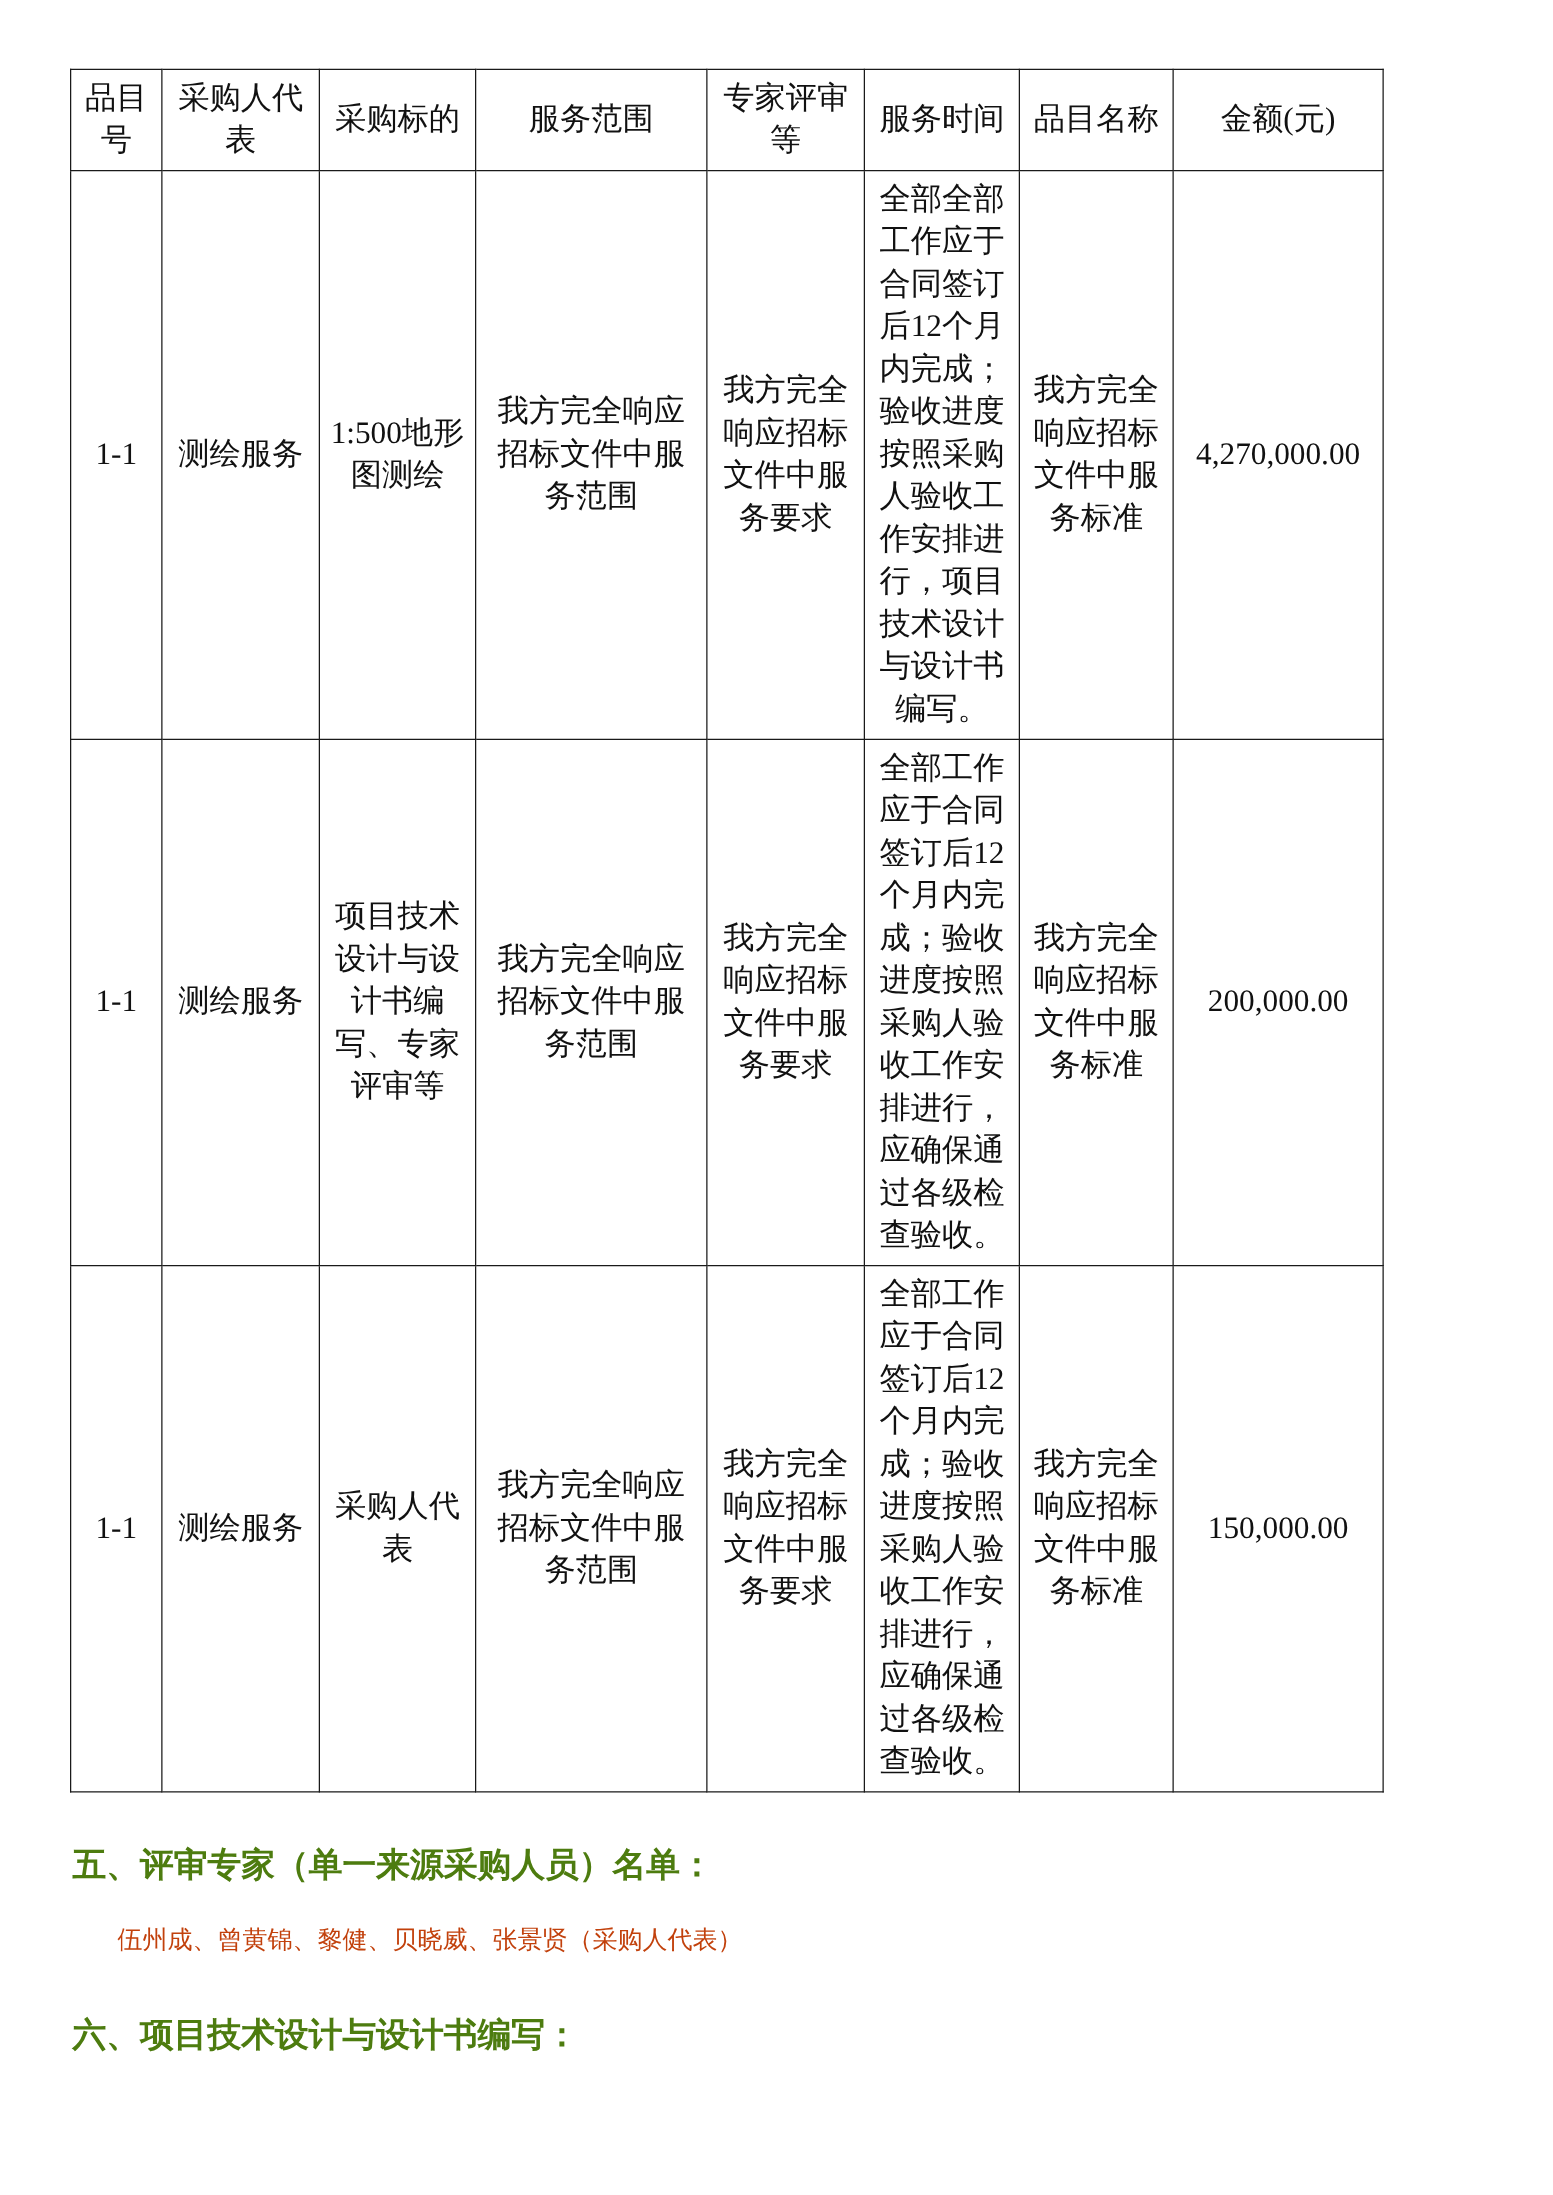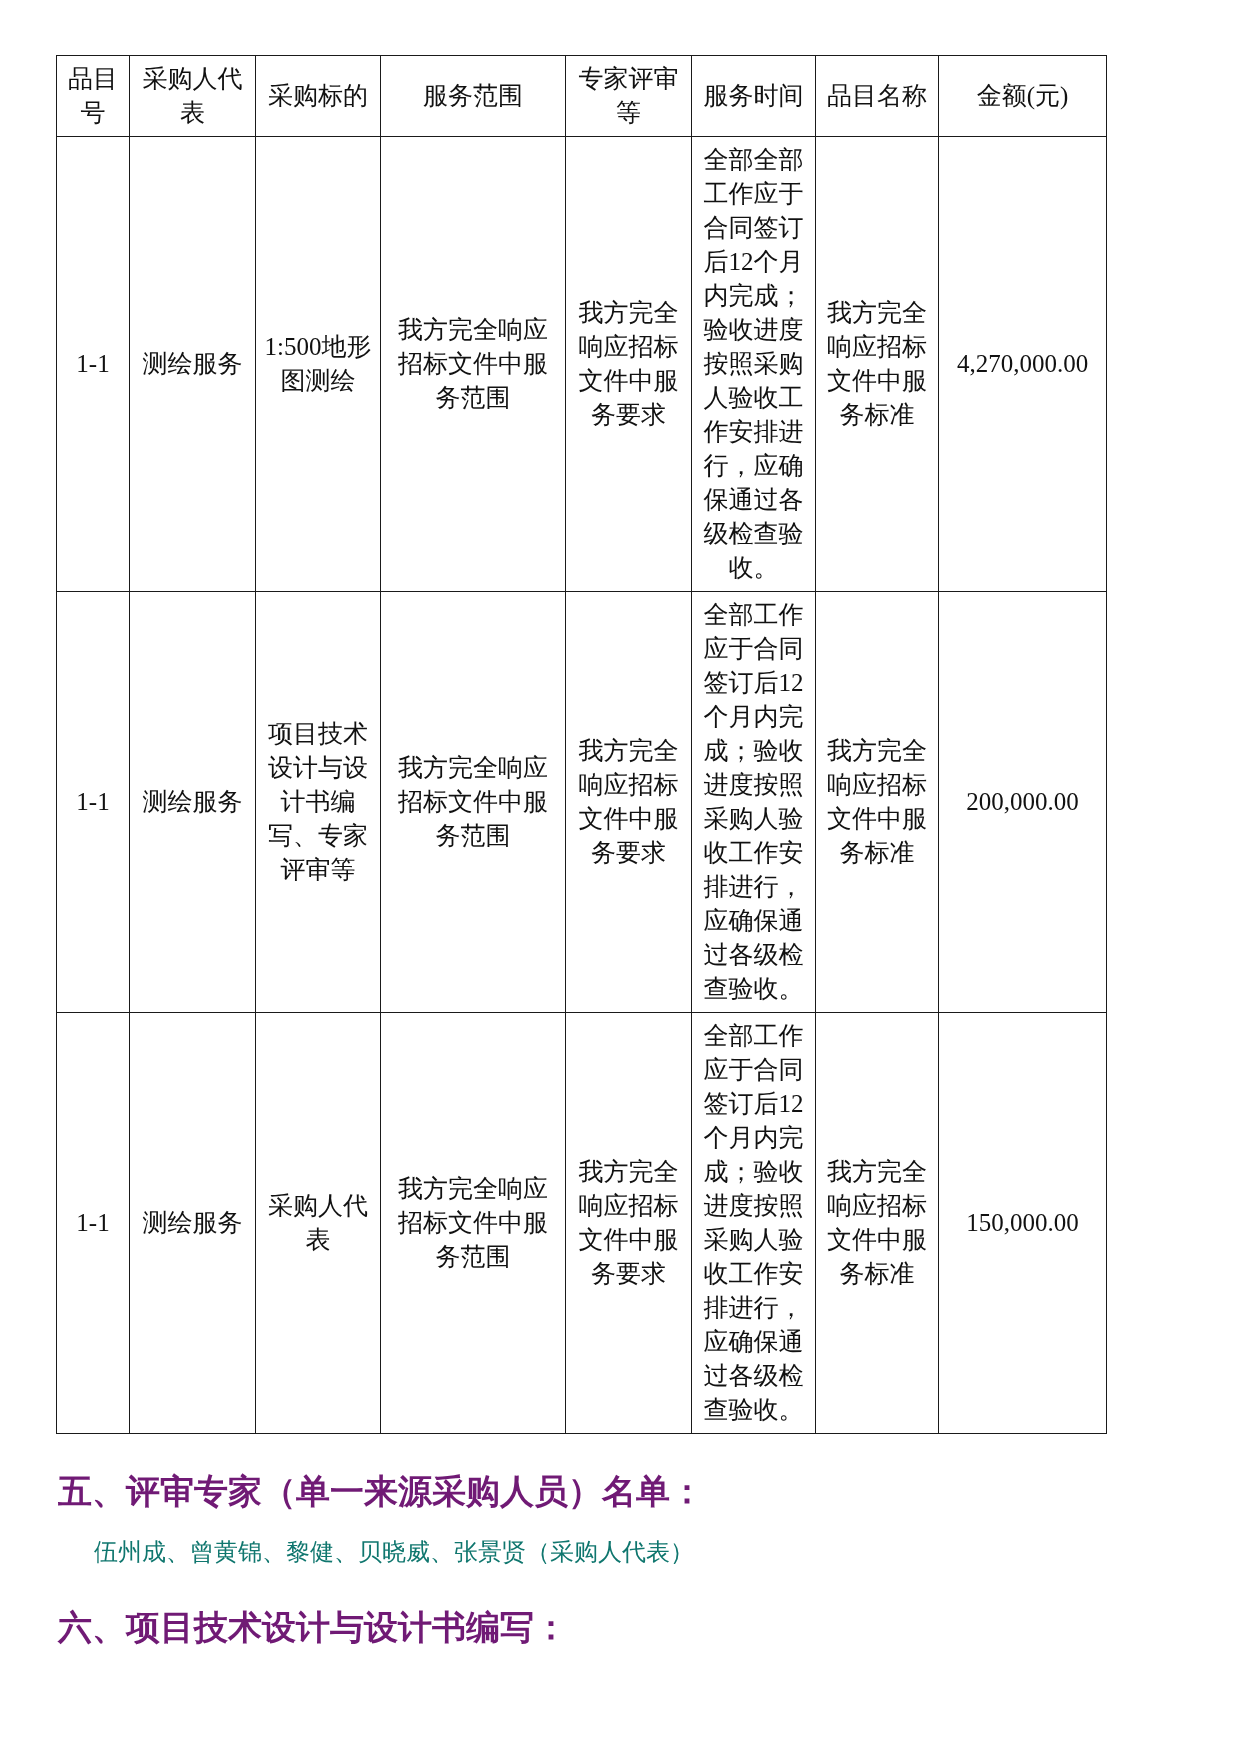--- a/index.html
+++ b/index.html
@@ -39,32 +39,32 @@
   table.items thead tr { height: 70px; }
   tr.row-1 { height: 448px; }
   tr.row-2 { height: 414px; }
   tr.row-3 { height: 414px; }
   td.cell-scope { padding: 6px 2px; }
   td.cell-amount, th.h-amount {
     text-align: right;
     padding-right: 16px;
   }
   .heading {
-    font-size: 34px;
+    font-size: 27px;
     font-weight: bold;
     line-height: 36px;
-    color: #701a75;
+    color: #4d7c0f;
   }
   .heading-5 { margin: 40px 0 0 2px; }
   .heading-6 { margin: 42px 0 0 2px; }
   .names-line {
     margin: 26px 0 0 38px;
-    font-size: 24px;
+    font-size: 20px;
     line-height: 32px;
-    color: #0f766e;
+    color: #c2410c;
   }
 </style>
 </head>
 <body>
 
 <div class="page">
 
   <table class="items">
     <colgroup>
       <col style="width:73px">
@@ -88,21 +88,21 @@
         <th class="h-amount">金额(元)</th>
       </tr>
     </thead>
     <tbody>
       <tr class="row-1">
         <td>1-1</td>
         <td>测绘服务</td>
         <td>1:500地形图测绘</td>
         <td class="cell-scope">我方完全响应招标文件中服务范围</td>
         <td>我方完全响应招标文件中服务要求</td>
-        <td>全部全部工作应于合同签订后12个月内完成；验收进度按照采购人验收工作安排进行，应确保通过各级检查验收。</td>
+        <td>全部全部工作应于合同签订后12个月内完成；验收进度按照采购人验收工作安排进行，项目技术设计与设计书编写。</td>
         <td>我方完全响应招标文件中服务标准</td>
         <td class="cell-amount">4,270,000.00</td>
       </tr>
       <tr class="row-2">
         <td>1-1</td>
         <td>测绘服务</td>
         <td>项目技术设计与设计书编写、专家评审等</td>
         <td class="cell-scope">我方完全响应招标文件中服务范围</td>
         <td>我方完全响应招标文件中服务要求</td>
         <td>全部工作应于合同签订后12个月内完成；验收进度按照采购人验收工作安排进行，应确保通过各级检查验收。</td>

